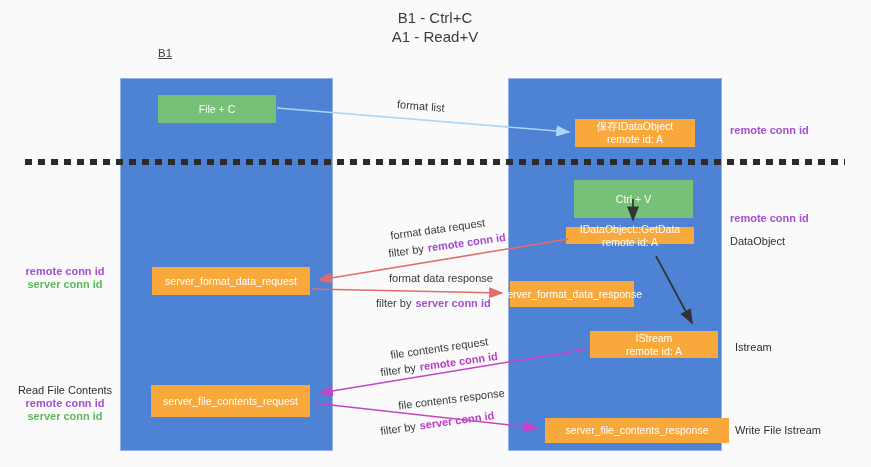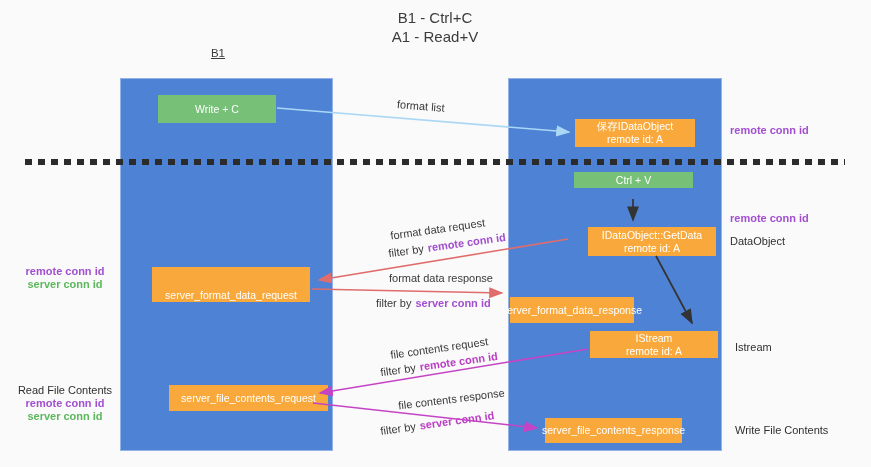--- a/index.html
+++ b/index.html
@@ -3,48 +3,48 @@
 <meta charset="utf-8">
 <style>
   * { margin: 0; padding: 0; box-sizing: border-box; }
   html,body { width: 871px; height: 467px; }
   body { font-family: "Liberation Sans", sans-serif; background: #fafafa; overflow: hidden; }
   .canvas { position: relative; width: 871px; height: 467px; background: #fafafa; }
 
   .title { position: absolute; left: 330px; top: 8px; width: 210px; text-align: center;
            font-size: 15px; line-height: 19px; color: #3c3c3c; }
 
-  .col-header { position: absolute; top: 46px; width: 120px; text-align: center;
+  .col-header { position: absolute; top: 46px; width: 120px; text-align: left;
                 font-size: 11.5px; line-height: 14px; color: #3c3c3c; text-decoration: underline; }
   .col-header.left { left: 158px; }
   .col-header.right { left: 557px; }
 
   .panel { position: absolute; top: 78px; height: 373px; background: #4e82d4;
            border: 1px solid #93b3e8; }
   .panel.left { left: 120px; width: 213px; }
   .panel.right { left: 508px; width: 214px; }
 
   .dashes { position: absolute; left: 25px; top: 159px; width: 820px; height: 6px;
             background: repeating-linear-gradient(90deg, #2b2b2b 0 7px, transparent 7px 13px); }
 
   .box { position: absolute; display: flex; flex-direction: column; align-items: center;
          justify-content: center; color: #ffffff; font-size: 10.5px; line-height: 13px;
          text-align: center; white-space: nowrap; }
   .box.green { background: #77c077; }
   .box.orange { background: #f9a93c; }
 
   .b-ctrl-c   { left: 158px; top: 95px;  width: 118px; height: 28px; }
   .b-save     { left: 575px; top: 119px; width: 120px; height: 28px; }
-  .b-ctrl-v   { left: 574px; top: 172px; width: 119px; height: 16px; }
-  .b-getdata  { left: 588px; top: 227px; width: 128px; height: 29px; }
-  .b-freq     { left: 152px; top: 267px; width: 158px; height: 35px; justify-content: flex-end; }
-  .b-fres     { left: 510px; top: 297px; width: 124px; height: 26px; }
+  .b-ctrl-v   { left: 574px; top: 180px; width: 119px; height: 38px; }
+  .b-getdata  { left: 566px; top: 227px; width: 128px; height: 17px; }
+  .b-freq     { left: 152px; top: 267px; width: 158px; height: 28px; }
+  .b-fres     { left: 510px; top: 281px; width: 124px; height: 26px; }
   .b-istream  { left: 590px; top: 331px; width: 128px; height: 27px; }
-  .b-fcreq    { left: 151px; top: 385px; width: 159px; height: 26px; margin-left: 18px; }
-  .b-fcres    { left: 545px; top: 418px; width: 137px; height: 25px; }
+  .b-fcreq    { left: 151px; top: 385px; width: 159px; height: 32px; }
+  .b-fcres    { left: 545px; top: 418px; width: 184px; height: 25px; }
 
   .mlabel { position: absolute; font-size: 11px; line-height: 13px; color: #2f2f2f;
             white-space: nowrap; }
   .purple { color: #a24fd0; font-weight: bold; }
   .magenta { color: #bb3fc4; font-weight: bold; }
   .greent { color: #5cb85c; font-weight: bold; }
 
   .left-group { position: absolute; width: 110px; text-align: center; font-size: 11px;
                 line-height: 13px; white-space: nowrap; }
   .lg-top { left: 10px; top: 265px; }
@@ -73,21 +73,21 @@
   <div class="col-header left">
     <div>B1</div>
   </div>
 
   <div class="panel left"></div>
   <div class="panel right"></div>
 
   <div class="dashes"></div>
 
   <div class="box green b-ctrl-c">
-    <span>Write + C</span>
+    <span>File + C</span>
   </div>
 
   <div class="box orange b-save">
     <span>保存IDataObject</span>
     <span>remote id: A</span>
   </div>
 
   <div class="box green b-ctrl-v">
     <span>Ctrl + V</span>
   </div>
@@ -115,21 +115,21 @@
   </div>
 
   <div class="box orange b-fcres">
     <span>server_file_contents_response</span>
   </div>
 
   <div class="mlabel purple" style="left:730px; top:124px;">remote conn id</div>
   <div class="mlabel purple" style="left:730px; top:212px;">remote conn id</div>
   <div class="mlabel" style="left:730px; top:235px;">DataObject</div>
   <div class="mlabel" style="left:735px; top:341px;">Istream</div>
-  <div class="mlabel" style="left:735px; top:424px;">Write File Contents</div>
+  <div class="mlabel" style="left:735px; top:424px;">Write File Istream</div>
 
   <div class="left-group lg-top">
     <div class="purple">remote conn id</div>
     <div class="greent">server conn id</div>
   </div>
   <div class="left-group lg-bottom">
     <div style="color:#2f2f2f;">Read File Contents</div>
     <div class="purple">remote conn id</div>
     <div class="greent">server conn id</div>
   </div>

